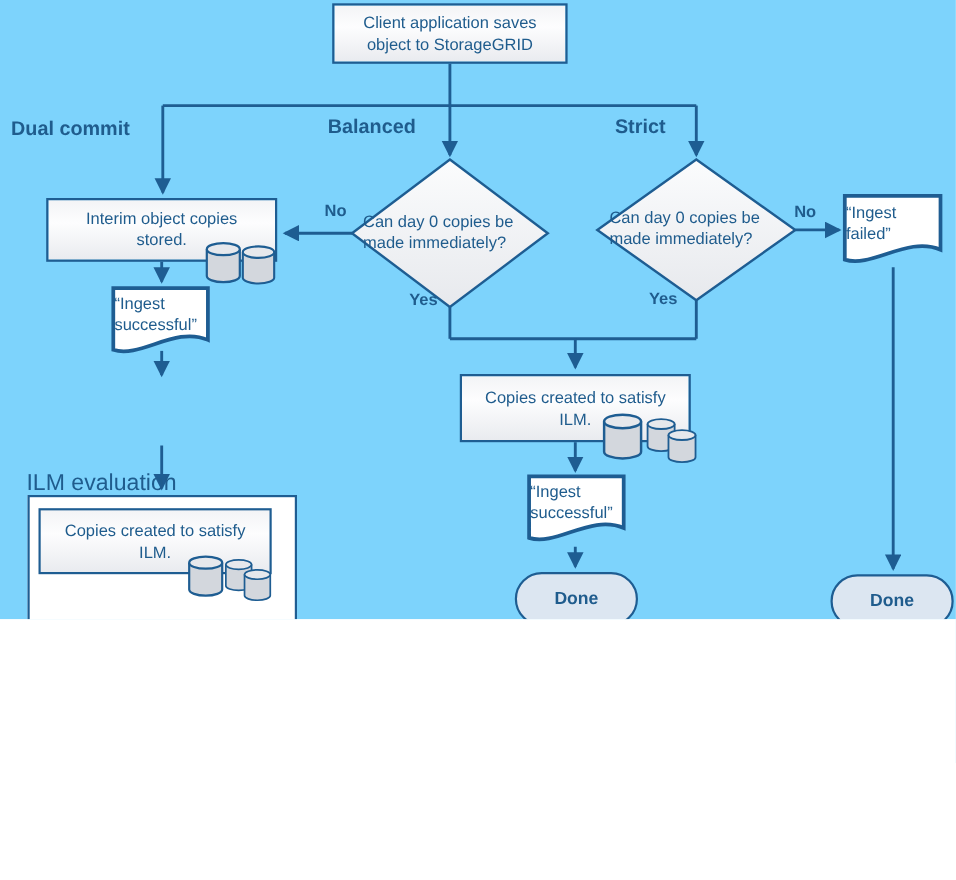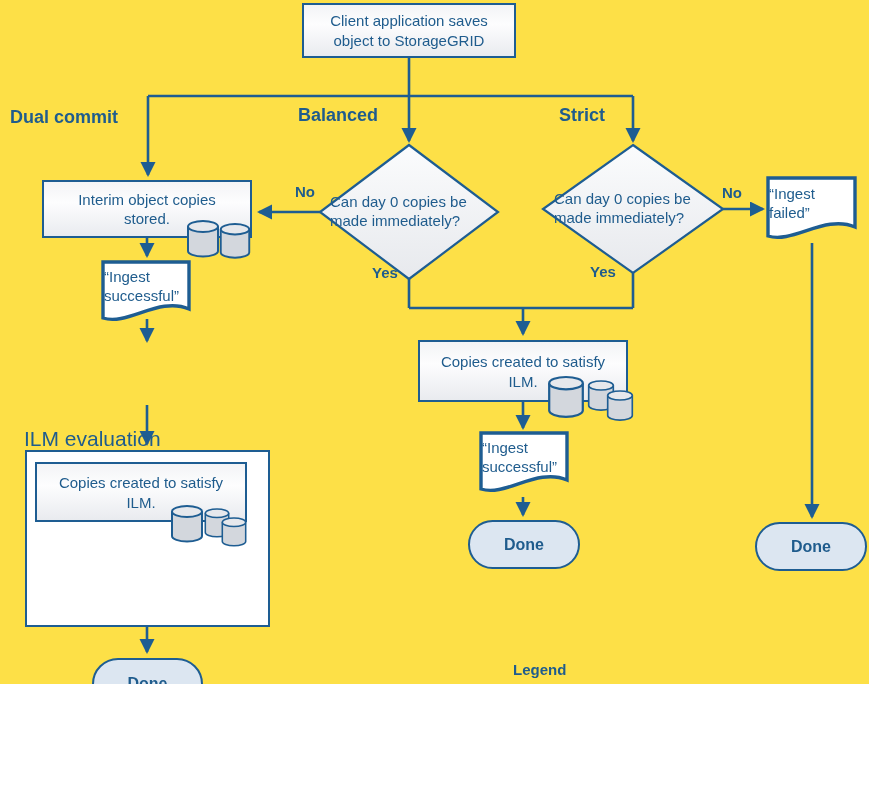--- a/index.html
+++ b/index.html
@@ -3,21 +3,21 @@
 <meta charset="utf-8">
 <style>
   :root{
     --line:#1e5d92;
     --text:#1f5c8d;
     --done_fill:#dce6f1;
     --cylinder_fill:#d3d7dd;
   }
   *{margin:0;padding:0;box-sizing:border-box}
   body{background:#ffffff;font-family:"Liberation Sans",sans-serif}
-  .canvas{position:relative;width:869px;height:684px;background:#fde047;overflow:hidden}
+  .canvas{position:relative;width:869px;height:563px;background:#7dd3fc;overflow:hidden}
   .box{
     position:absolute;z-index:1;
     border:2px solid var(--line);
     background:linear-gradient(180deg,#f3f4f6 0%,#fdfdfe 38%,#e9ebef 100%);
     color:var(--text);font-size:15px;line-height:1.3;text-align:center;
     display:flex;align-items:center;justify-content:center;padding:4px 10px;
   }
   .container-box{background:#ffffff}
   .done{
     position:absolute;z-index:1;

